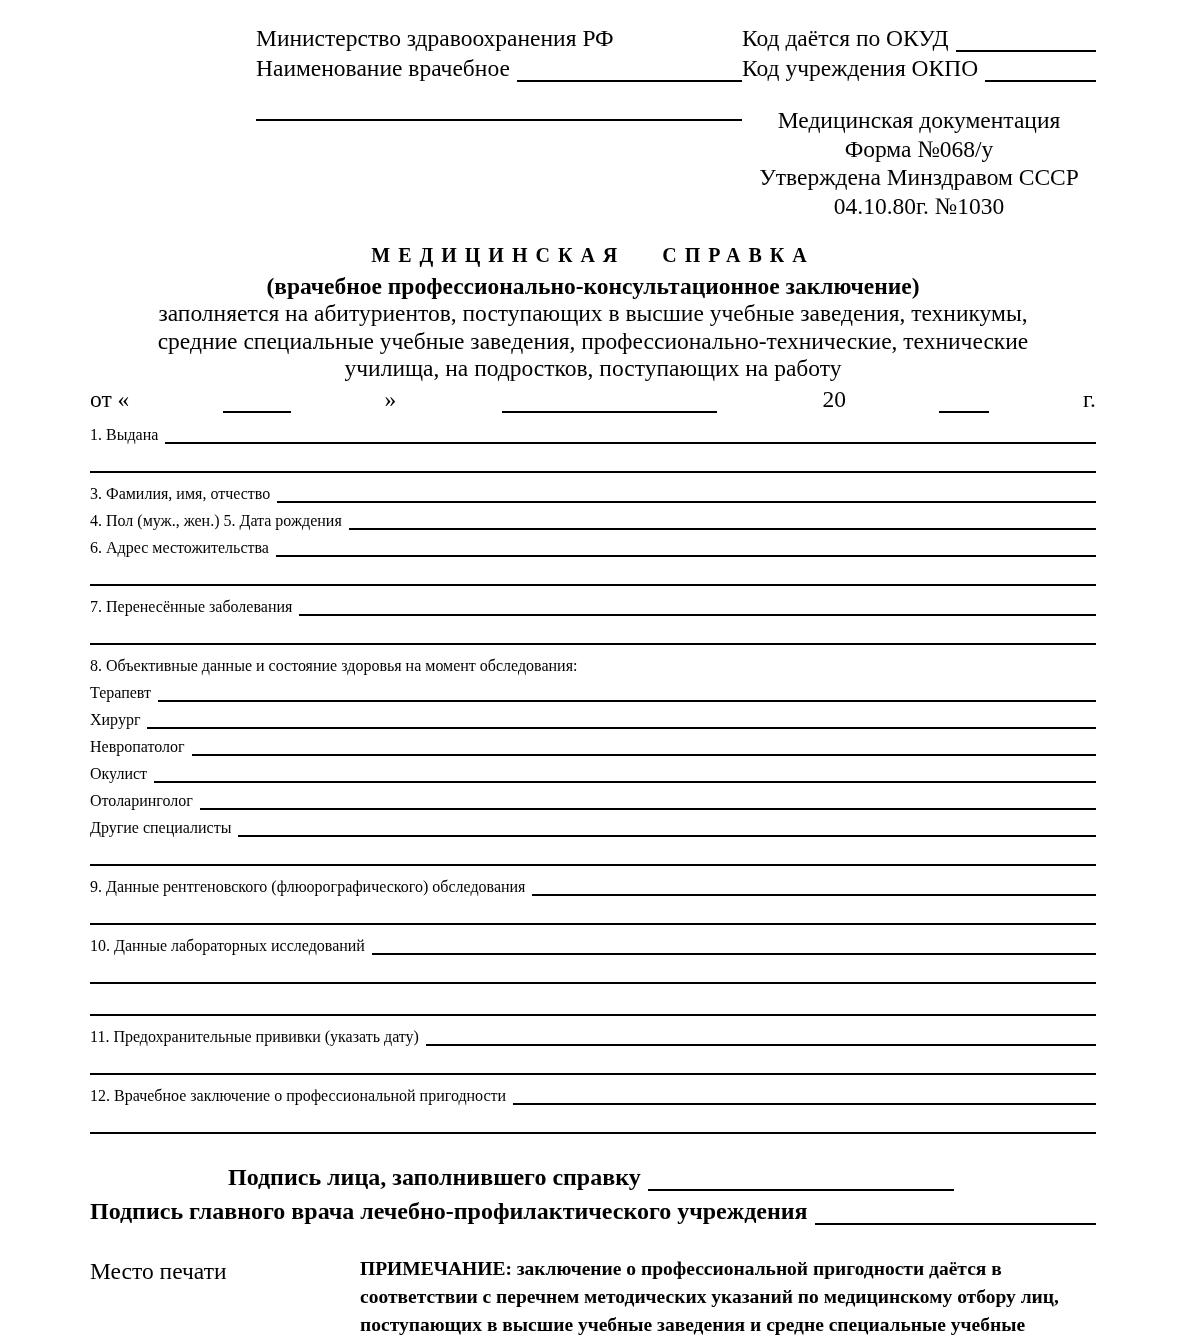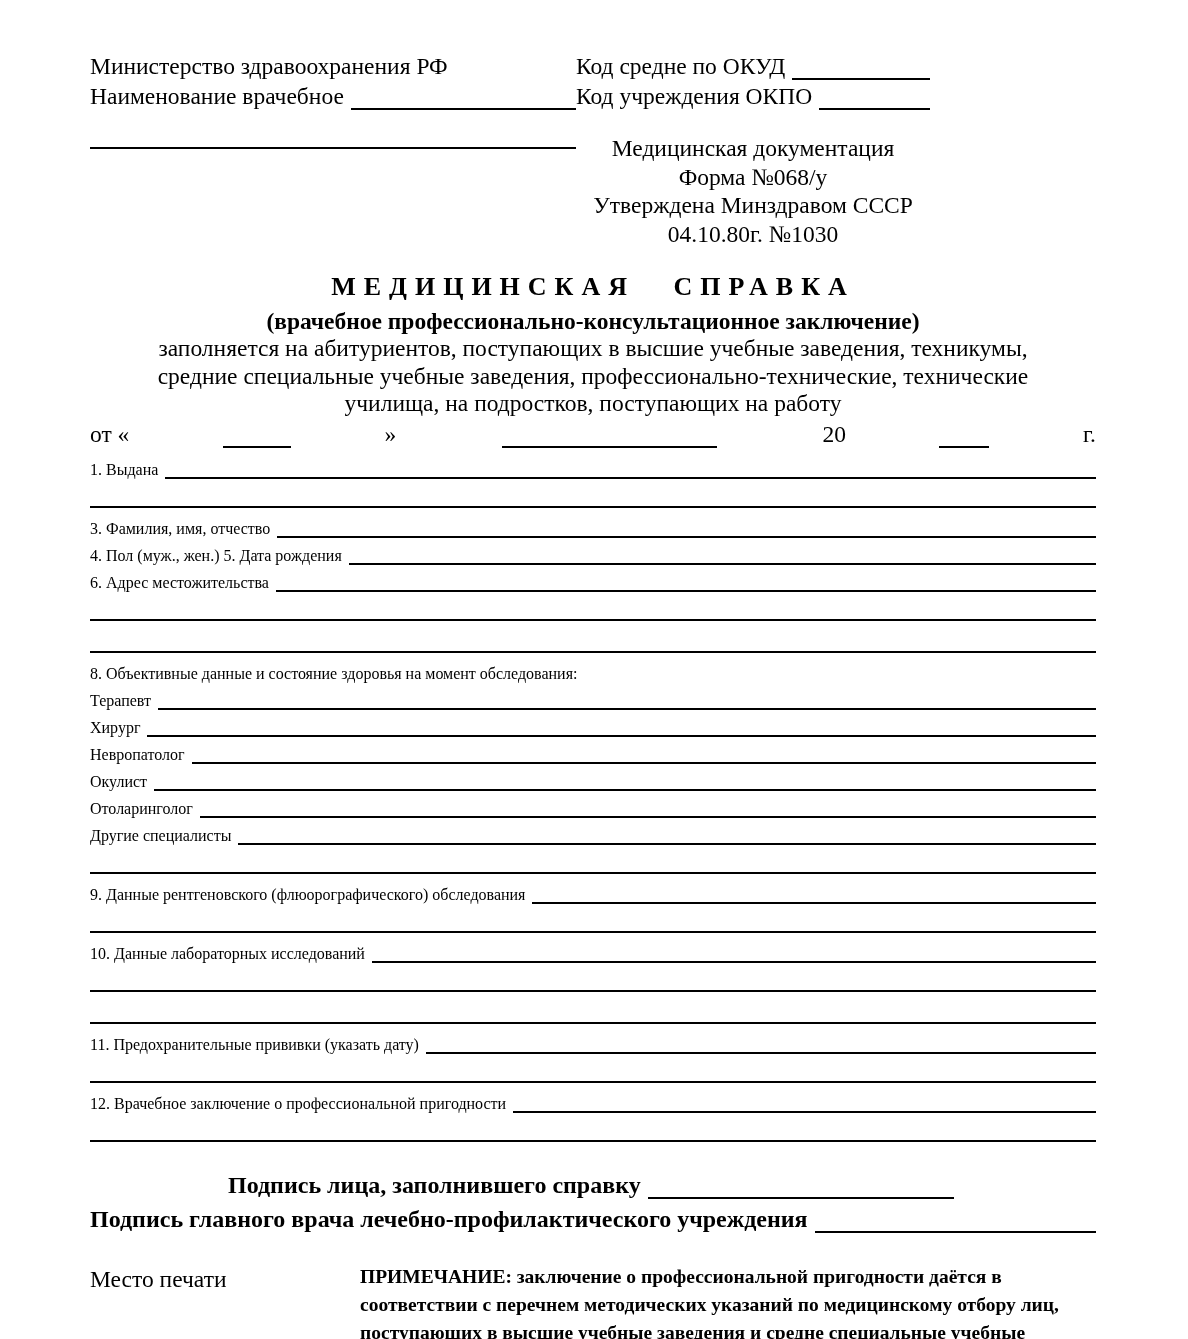--- a/index.html
+++ b/index.html
@@ -6,32 +6,32 @@
   html, body { background: #ffffff; }
   body {
     width: 1188px; height: 1339px;
     font-family: "Liberation Serif", "DejaVu Serif", serif;
     color: #000;
     overflow: hidden;
   }
   .page { padding: 22px 92px 0 90px; }
 
   
-  .header { display: flex; justify-content: flex-start; margin-top: 28px; }
+  .header { display: flex; justify-content: flex-end; }
   .h-left  { width: 486px; font-size: 23.5px; }
   .h-right { width: 354px; font-size: 23.5px; }
   .hrow { display: flex; align-items: flex-end; height: 30px; }
   .lbl { white-space: nowrap; padding-right: 7px; }
   .fill { flex: 1 1 auto; border-bottom: 2px solid #000; }
   .h-left .cont-line { margin-top: 10px; }
   .doc-block { margin-top: 24px; text-align: center; line-height: 28.5px; }
 
   
   .title-block { margin-top: 24px; text-align: center; }
-  .title-main { font-size: 26px; font-weight: bold; letter-spacing: 8px; word-spacing: 24px; }
+  .title-main { font-size: 20px; font-weight: bold; letter-spacing: 8px; word-spacing: 24px; }
   .title-sub  { font-size: 23.5px; font-weight: bold; margin-top: 6px; }
   .desc-line  { font-size: 23.5px; line-height: 27.5px; }
   .date-row { display: flex; justify-content: space-between; align-items: flex-end; height: 30px; font-size: 23.5px; }
   .blank { border-bottom: 2px solid #000; display: inline-block; }
   .b-day  { width: 68px; }
   .b-month{ width: 215px; margin-left: 12px; margin-right: 12px; }
   .b-year { width: 50px; }
 
   
   .fields { margin-top: 4px; }
@@ -59,21 +59,21 @@
         <span class="lbl">Министерство здравоохранения РФ</span>
       </div>
       <div class="hrow">
         <span class="lbl">Наименование врачебное</span>
         <span class="fill"></span>
       </div>
       <div class="cont-line"></div>
     </div>
     <div class="h-right">
       <div class="hrow">
-        <span class="lbl">Код средне по ОКУД</span>
+        <span class="lbl">Код даётся по ОКУД</span>
         <span class="fill"></span>
       </div>
       <div class="hrow">
         <span class="lbl">Код учреждения ОКПО</span>
         <span class="fill"></span>
       </div>
       <div class="doc-block">
         <div>Медицинская документация</div>
         <div>Форма №068/у</div>
         <div>Утверждена Минздравом СССР</div>
@@ -117,20 +117,24 @@
       <span class="lbl">4. Пол (муж., жен.) 5. Дата рождения</span>
       <span class="fill"></span>
     </div>
 
     <div class="frow">
       <span class="lbl">6. Адрес местожительства</span>
       <span class="fill"></span>
     </div>
     <div class="cont-line"></div>
 
+    <div class="frow">
+      <span class="lbl">7. Перенесённые заболевания</span>
+      <span class="fill"></span>
+    </div>
     <div class="cont-line"></div>
 
     <div class="frow">
       <span class="lbl">8. Объективные данные и состояние здоровья на момент обследования:</span>
     </div>
 
     <div class="frow">
       <span class="lbl">Терапевт</span>
       <span class="fill"></span>
     </div>

